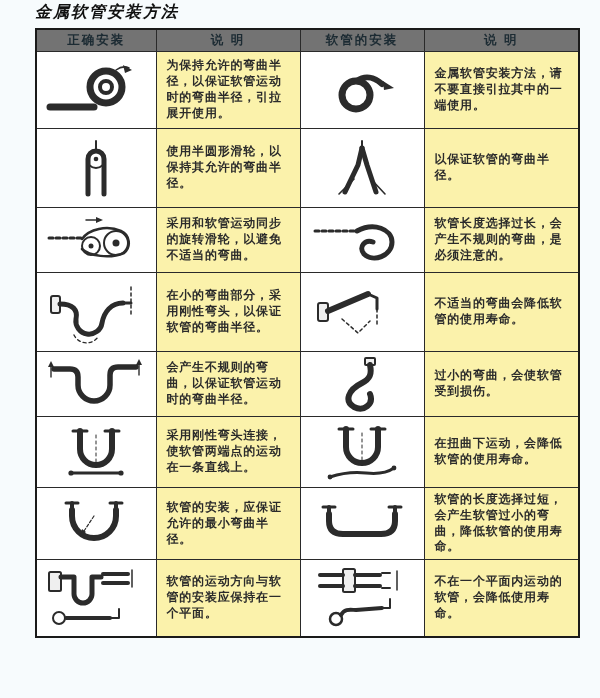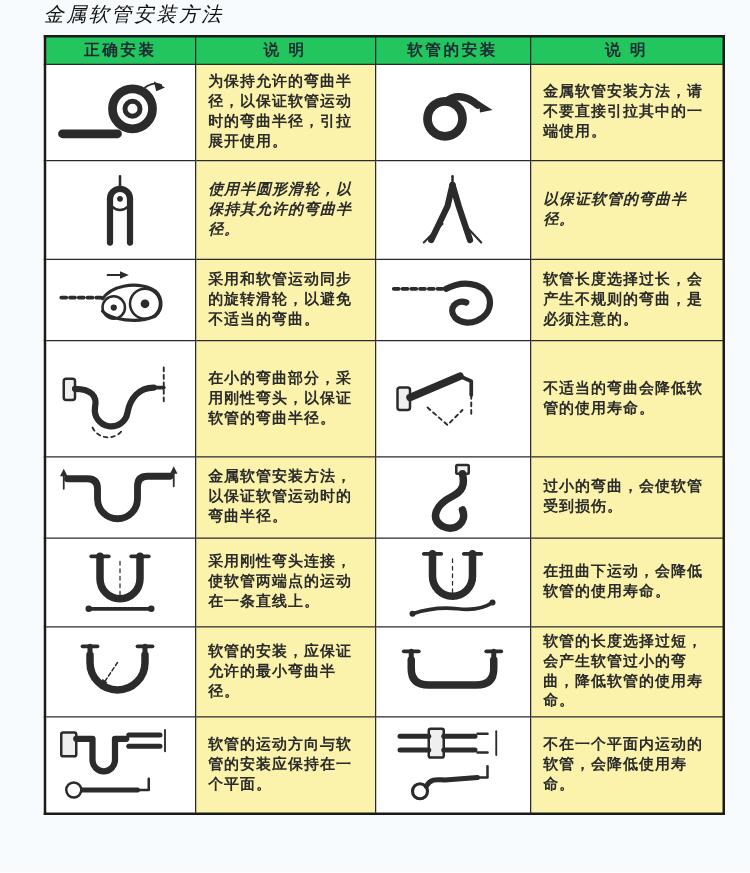--- a/index.html
+++ b/index.html
@@ -6,36 +6,36 @@
   body{
     width:600px;height:698px;
     background:#f7fbfd;
     font-family:"Liberation Sans","DejaVu Sans",sans-serif;
     color:#222;
     position:relative;
     overflow:hidden;
   }
   .page-title{
     position:absolute;left:35px;top:2px;
-    font-size:16px;font-weight:normal;font-style:italic;
+    font-size:16px;font-weight:bold;font-style:italic;
     letter-spacing:2px;color:#111;
   }
   table.install-table{
     position:absolute;left:35px;top:28px;
     width:543px;
     border-collapse:collapse;
     table-layout:fixed;
     background:#fff;
   }
   table.install-table, table.install-table td, table.install-table th{
     border:1px solid #2a2a2a;
   }
   table.install-table{border:2px solid #1a1a1a;}
   th.hdr{
-    background:#22c55e;
+    background:#737373;
     height:21px;
     font-size:12.5px;font-weight:bold;color:#1c2b33;
     letter-spacing:2px;
     text-align:center;vertical-align:middle;
     padding:0;
   }
   col.c1{width:120px;} col.c2{width:144px;} col.c3{width:124px;} col.c4{width:155px;}
   td.img-cell{
     background:#ffffff;
     text-align:center;vertical-align:middle;
@@ -87,21 +87,21 @@
     <td class="img-cell">
       <svg class="ill" width="104" height="62" viewBox="0 0 104 62">
         <circle cx="46" cy="36" r="14" stroke-width="7"></circle>
         <path d="M47,22 C55,16 64,18 72,25" stroke-width="6"></path>
         <polygon class="fill" points="84,29 73,22 74,31"></polygon>
       </svg>
     </td>
     <td class="txt-cell">金属软管安装方法，请不要直接引拉其中的一端使用。</td>
   </tr>
 
-  <tr style="height:79px;font-style:italic;">
+  <tr style="height:79px;">
     <td class="img-cell">
       <svg class="ill" width="104" height="58" viewBox="0 0 104 58">
         <line x1="52" y1="2" x2="52" y2="10" stroke-width="2"></line>
         <circle cx="52" cy="20" r="9" stroke-width="2"></circle>
         <circle cx="52" cy="20" r="2.3" class="fill"></circle>
         <path d="M44,55 V20 a8,8 0 0 1 16,0 V55" stroke-width="5"></path>
       </svg>
     </td>
     <td class="txt-cell">使用半圆形滑轮，以保持其允许的弯曲半径。</td>
     <td class="img-cell">
@@ -132,21 +132,21 @@
     <td class="txt-cell">采用和软管运动同步的旋转滑轮，以避免不适当的弯曲。</td>
     <td class="img-cell">
       <svg class="ill" width="104" height="58" viewBox="0 0 104 58">
         <line x1="5" y1="20" x2="47" y2="20" stroke-width="3" stroke-dasharray="4 3"></line>
         <path d="M47,20 C64,11 82,18 82,31 C82,45 63,52 54,43 C48,36 55,28 63,31" stroke-width="5"></path>
       </svg>
     </td>
     <td class="txt-cell">软管长度选择过长，会产生不规则的弯曲，是必须注意的。</td>
   </tr>
 
-  <tr style="height:93px;">
+  <tr style="height:79px;">
     <td class="img-cell">
       <svg class="ill" width="104" height="66" viewBox="0 0 104 66">
         <rect x="7" y="17" width="9" height="17" rx="2" stroke-width="2" class="lightfill"></rect>
         <path d="M16,25 C29,25 34,31 32,40 A13,13 0 0 0 58,44 C60,33 67,24 79,24" stroke-width="5"></path>
         <path d="M79,24 h8" stroke-width="3"></path>
         <line x1="87" y1="8" x2="87" y2="38" stroke-width="1.5" stroke-dasharray="3 3"></line>
         <path d="M30,56 a14,14 0 0 0 24,2" stroke-width="1.4" stroke-dasharray="3 3"></path>
       </svg>
     </td>
     <td class="txt-cell">在小的弯曲部分，采用刚性弯头，以保证软管的弯曲半径。</td>
@@ -165,21 +165,21 @@
   <tr style="height:65px;">
     <td class="img-cell">
       <svg class="ill" width="104" height="58" viewBox="0 0 104 58">
         <path d="M10,14 H26 Q34,14 34,22 V30 A16,16 0 0 0 66,30 V20 Q66,12 74,12 H92" stroke-width="5.5"></path>
         <line x1="7" y1="22" x2="7" y2="10" stroke-width="1.4"></line>
         <polygon class="fill" points="7,6 4,12 10,12"></polygon>
         <line x1="95" y1="20" x2="95" y2="8" stroke-width="1.4"></line>
         <polygon class="fill" points="95,4 92,10 98,10"></polygon>
       </svg>
     </td>
-    <td class="txt-cell">金属软管安装方法，以保证软管运动时的弯曲半径。</td>
+    <td class="txt-cell">会产生不规则的弯曲，以保证软管运动时的弯曲半径。</td>
     <td class="img-cell">
       <svg class="ill" width="104" height="58" viewBox="0 0 104 58">
         <rect x="55" y="3" width="10" height="7" rx="1" stroke-width="2" class="lightfill"></rect>
         <path d="M60,10 C62,19 60,24 52,28 C38,35 34,46 44,52 C54,57 64,49 60,39" stroke-width="6"></path>
       </svg>
     </td>
     <td class="txt-cell">过小的弯曲，会使软管受到损伤。</td>
   </tr>
 
   <tr style="height:71px;">

